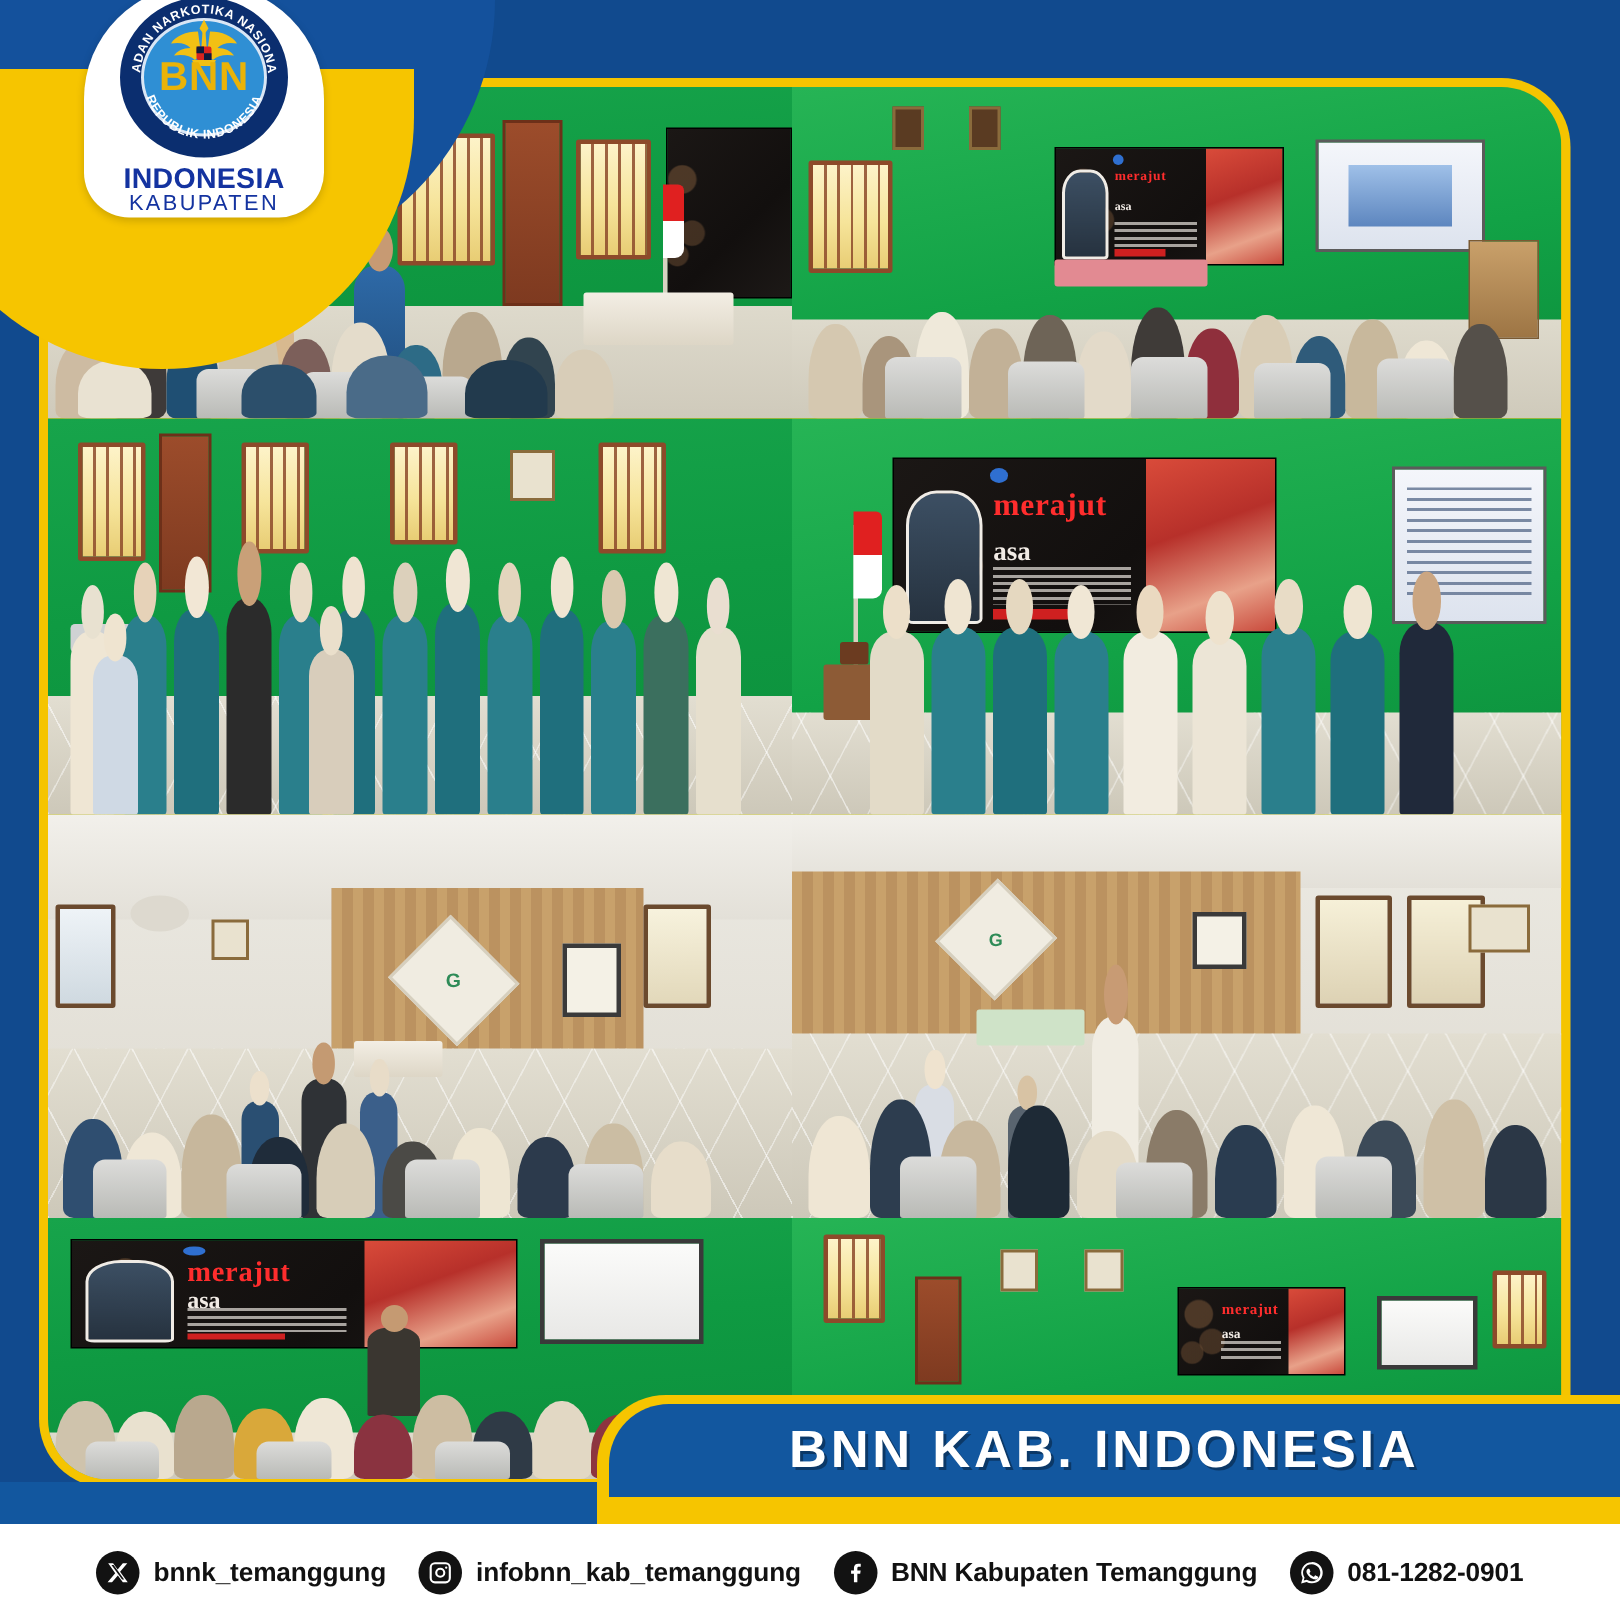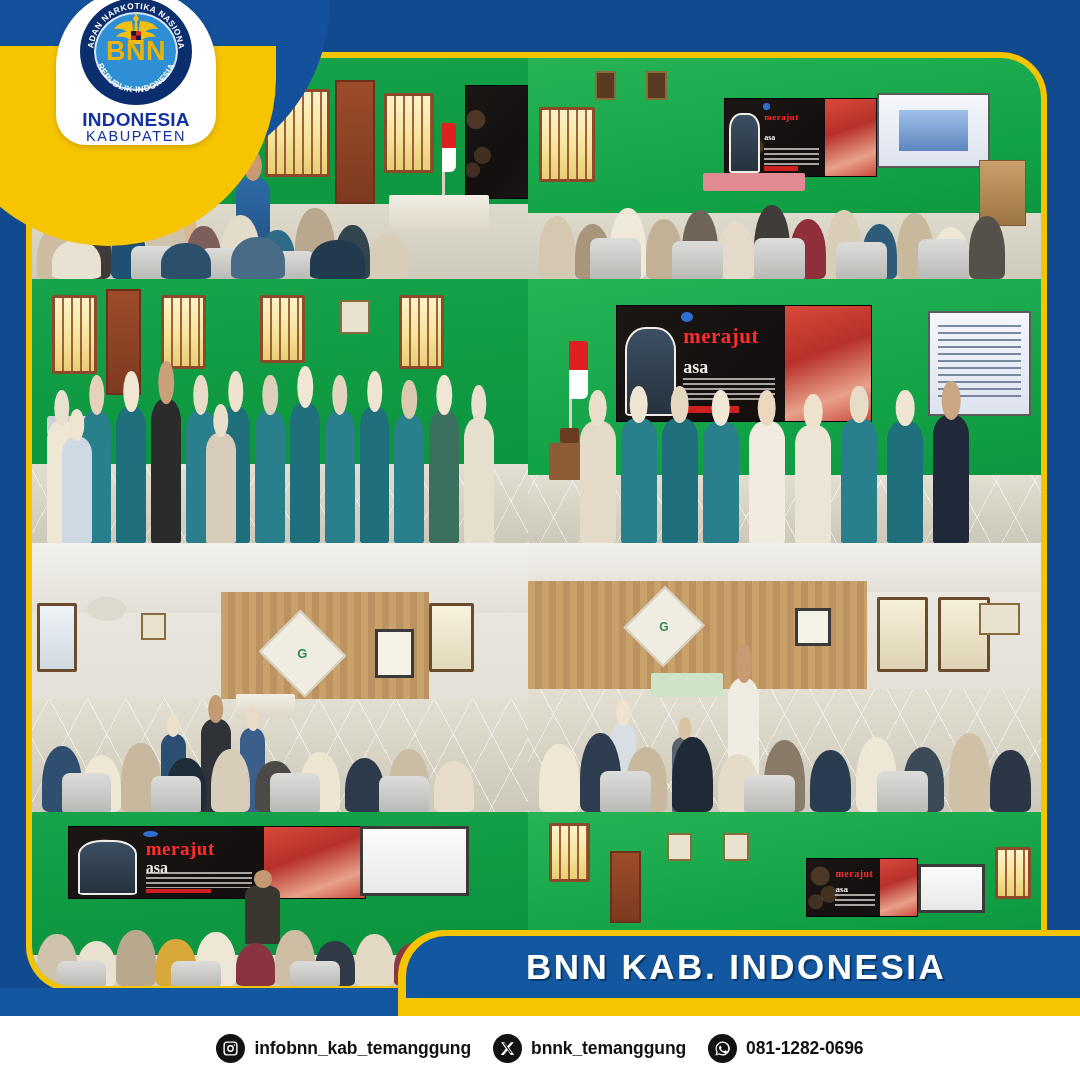--- a/index.html
+++ b/index.html
@@ -86,21 +86,20 @@
 
   .banner-dark {
     position:absolute;
     background:
       radial-gradient(circle at 12% 30%, rgba(120,85,55,.55) 0 9px, transparent 10px),
       radial-gradient(circle at 20% 62%, rgba(120,85,55,.45) 0 8px, transparent 9px),
       radial-gradient(circle at 8% 75%, rgba(120,85,55,.45) 0 7px, transparent 8px),
       linear-gradient(135deg,#1b1715 0%,#120f0e 60%,#1d1917 100%);
     border:1px solid #000;
     overflow:hidden;
-    margin-left:21px;
   }
   .banner-dark .bhand {
     position:absolute; right:0; top:0; width:34%; height:100%;
     background:linear-gradient(160deg,#d94b3a 0%,#b7302a 40%,#e8a189 75%,#c94a3c 100%);
   }
   .banner-dark .btitle {
     position:absolute; left:26%; top:18%;
     color:#ff2d2d; font-family:"Liberation Serif", serif; font-weight:bold;
     letter-spacing:.5px; line-height:.95; white-space:nowrap;
   }
@@ -739,40 +738,48 @@
   <div class="title-yellow"></div>
   <div class="title-blue">
     <span class="title-text">BNN KAB. INDONESIA</span>
   </div>
 
   <div class="footer">
 
     <div class="fitem">
       <span class="ficon">
         <svg viewBox="0 0 24 24" xmlns="http://www.w3.org/2000/svg">
+          <path d="M3 3h4.6l4.3 5.9L16.8 3H21l-6.8 8.1L21.4 21h-4.6l-4.7-6.4L6.6 21H2.4l7.2-8.6L3 3zm3.1 1.7 10 13.6h1.9L8.1 4.7H6.1z"></path>
+        </svg>
+      </span>
+      <span class="flabel">bnnk_temanggung</span>
+    </div>
+
+    <div class="fitem">
+      <span class="ficon">
+        <svg viewBox="0 0 24 24" xmlns="http://www.w3.org/2000/svg">
           <path d="M7 2h10a5 5 0 0 1 5 5v10a5 5 0 0 1-5 5H7a5 5 0 0 1-5-5V7a5 5 0 0 1 5-5zm0 2a3 3 0 0 0-3 3v10a3 3 0 0 0 3 3h10a3 3 0 0 0 3-3V7a3 3 0 0 0-3-3H7zm5 3.2A4.8 4.8 0 1 1 7.2 12 4.8 4.8 0 0 1 12 7.2zm0 2A2.8 2.8 0 1 0 14.8 12 2.8 2.8 0 0 0 12 9.2zM17.6 6a1.1 1.1 0 1 1-1.1 1.1A1.1 1.1 0 0 1 17.6 6z"></path>
         </svg>
       </span>
       <span class="flabel">infobnn_kab_temanggung</span>
     </div>
 
     <div class="fitem">
       <span class="ficon">
         <svg viewBox="0 0 24 24" xmlns="http://www.w3.org/2000/svg">
-          <path d="M3 3h4.6l4.3 5.9L16.8 3H21l-6.8 8.1L21.4 21h-4.6l-4.7-6.4L6.6 21H2.4l7.2-8.6L3 3zm3.1 1.7 10 13.6h1.9L8.1 4.7H6.1z"></path>
+          <path d="M13.5 21v-8h2.7l.4-3.1h-3.1V7.9c0-.9.25-1.5 1.55-1.5h1.65V3.6A22 22 0 0 0 14.3 3.5c-2.4 0-4 1.45-4 4.1v2.3H7.6V13h2.7v8z"></path>
         </svg>
       </span>
-      <span class="flabel">bnnk_temanggung</span>
+      <span class="flabel">BNN Kabupaten Temanggung</span>
     </div>
-
 
     <div class="fitem">
       <span class="ficon">
         <svg viewBox="0 0 24 24" xmlns="http://www.w3.org/2000/svg">
           <path d="M12 2a10 10 0 0 0-8.6 15L2 22l5.2-1.4A10 10 0 1 0 12 2zm0 2a8 8 0 1 1-4.2 14.8l-.35-.2-3 .8.8-2.9-.22-.36A8 8 0 0 1 12 4zm-3.3 4.3c-.2 0-.5.07-.75.35s-.95.9-.95 2.2.98 2.55 1.12 2.73c.14.18 1.9 3 4.66 4.07 2.3.9 2.77.72 3.27.67.5-.05 1.6-.65 1.83-1.3.23-.64.23-1.18.16-1.3-.07-.1-.25-.17-.53-.3-.27-.14-1.6-.8-1.85-.88-.25-.1-.43-.14-.6.13-.18.27-.7.88-.86 1.06-.16.18-.32.2-.6.07-.27-.14-1.14-.42-2.17-1.34-.8-.72-1.35-1.6-1.5-1.87-.16-.27-.02-.42.12-.55.13-.13.27-.32.4-.48.14-.16.18-.27.28-.45.09-.18.04-.34-.02-.48-.07-.13-.6-1.45-.82-1.98-.22-.52-.44-.45-.6-.46h-.5z"></path>
         </svg>
       </span>
-      <span class="flabel">081-1282-0696</span>
+      <span class="flabel">081-1282-0901</span>
     </div>
 
   </div>
 
 </div>
 
 </body></html>

